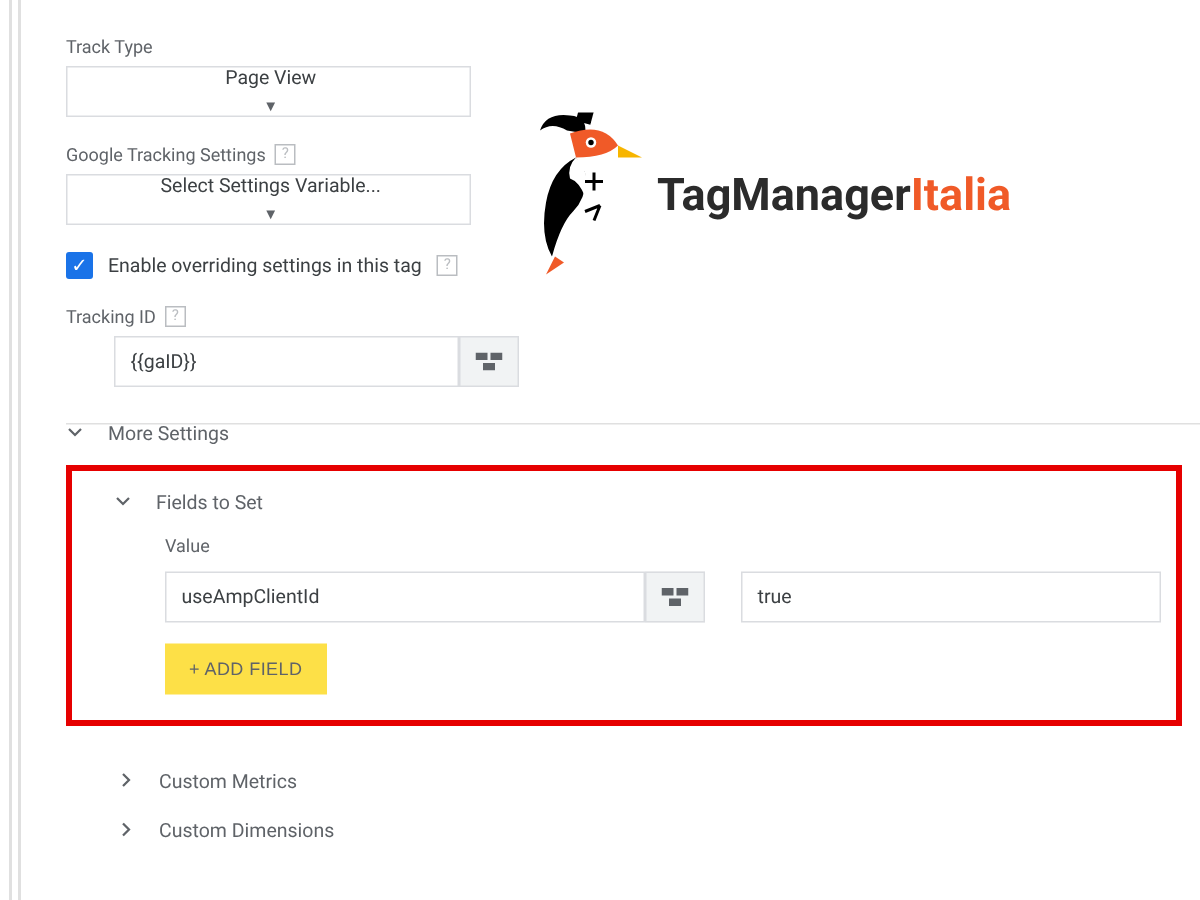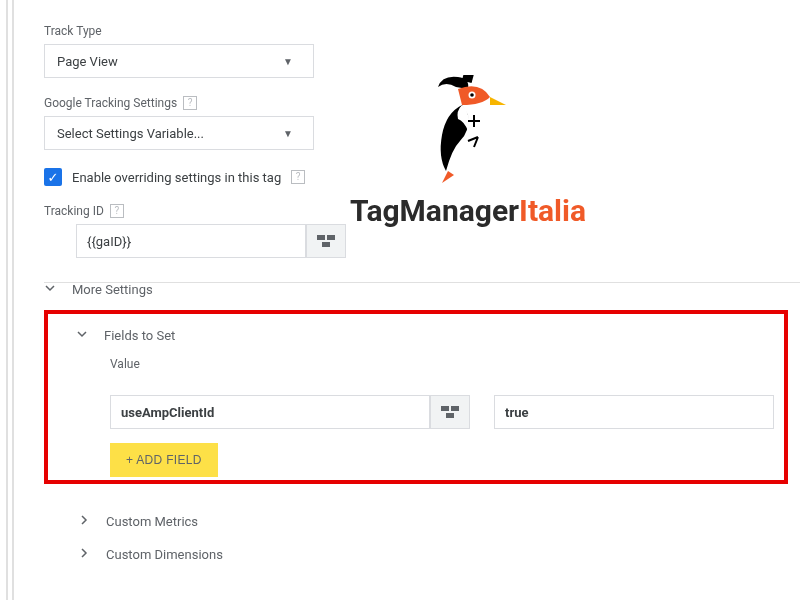--- a/index.html
+++ b/index.html
@@ -23,23 +23,24 @@
     display: inline-flex; align-items: center; justify-content: center;
     width: 14px; height: 14px;
     border: 1px solid #babdc1; color: #babdc1;
     font-size: 10px; line-height: 1;
     background: #fff;
   }
   .select {
     width: 270px; height: 34px;
     border: 1px solid #dadce0; background: #fff;
     display: flex; align-items: center; justify-content: space-between;
-    padding: 0 20px 0 12px;
+    padding: 0 9px 0 12px;
     color: #3c4043; font-size: 13px;
     cursor: pointer;
+    flex-direction: column;
   }
   .select .arrow { color: #5f6368; font-size: 10px; }
   .checkbox-row { display: flex; align-items: center; gap: 10px; color: #3c4043; }
   .checkbox {
     width: 18px; height: 18px; border-radius: 2px;
     background: #1a73e8;
     display: inline-flex; align-items: center; justify-content: center;
     color: #fff; font-size: 13px;
     cursor: pointer;
   }
@@ -66,34 +67,34 @@
     border: 4px solid #e60000;
     position: absolute;
     left: 44px; top: 310px;
     width: 744px; height: 174px;
     padding: 14px 0 0 28px;
     box-sizing: border-box;
   }
   .fields-header { display: flex; align-items: center; gap: 16px; color: #5f6368; font-size: 13px; cursor: pointer; }
   .fields-columns { display: flex; margin-top: 14px; margin-left: 34px; }
   .col-label { font-size: 12px; color: #5f6368; }
-  .fields-row { display: flex; margin-top: 24px; margin-left: 34px; align-items: center; font-weight: bold; }
+  .fields-row { display: flex; margin-top: 10px; margin-left: 34px; align-items: center; }
   .add-btn {
     margin: 14px 0 0 34px;
     height: 34px; padding: 0 16px;
     background: #fde047; border: none;
     color: #5f6368; font-size: 12px;
     display: inline-flex; align-items: center; justify-content: center;
     cursor: pointer;
     letter-spacing: 0.3px;
   }
   .more-settings-row { position: absolute; left: 44px; top: 282px; display: flex; align-items: center; gap: 16px; color: #5f6368; font-size: 13px; cursor: pointer; }
   .collapsed-rows { position: absolute; left: 44px; top: 496px; }
   
-  .brand { position: absolute; left: 350px; top: 75px; display: flex; align-items: center; gap: 8px; pointer-events: none; flex-direction: column; }
+  .brand { position: absolute; left: 350px; top: 75px; display: flex; align-items: center; gap: 8px; pointer-events: none; }
   .brand-text { font-weight: 700; font-size: 30px; }
   .brand-text .dark { color: #2b2b2b; }
   .brand-text .orange { color: #f05a28; }
   .brand-bird {
     width: 80px; height: 110px;
     position: relative;
   }
 </style>
 </head>
 <body>

